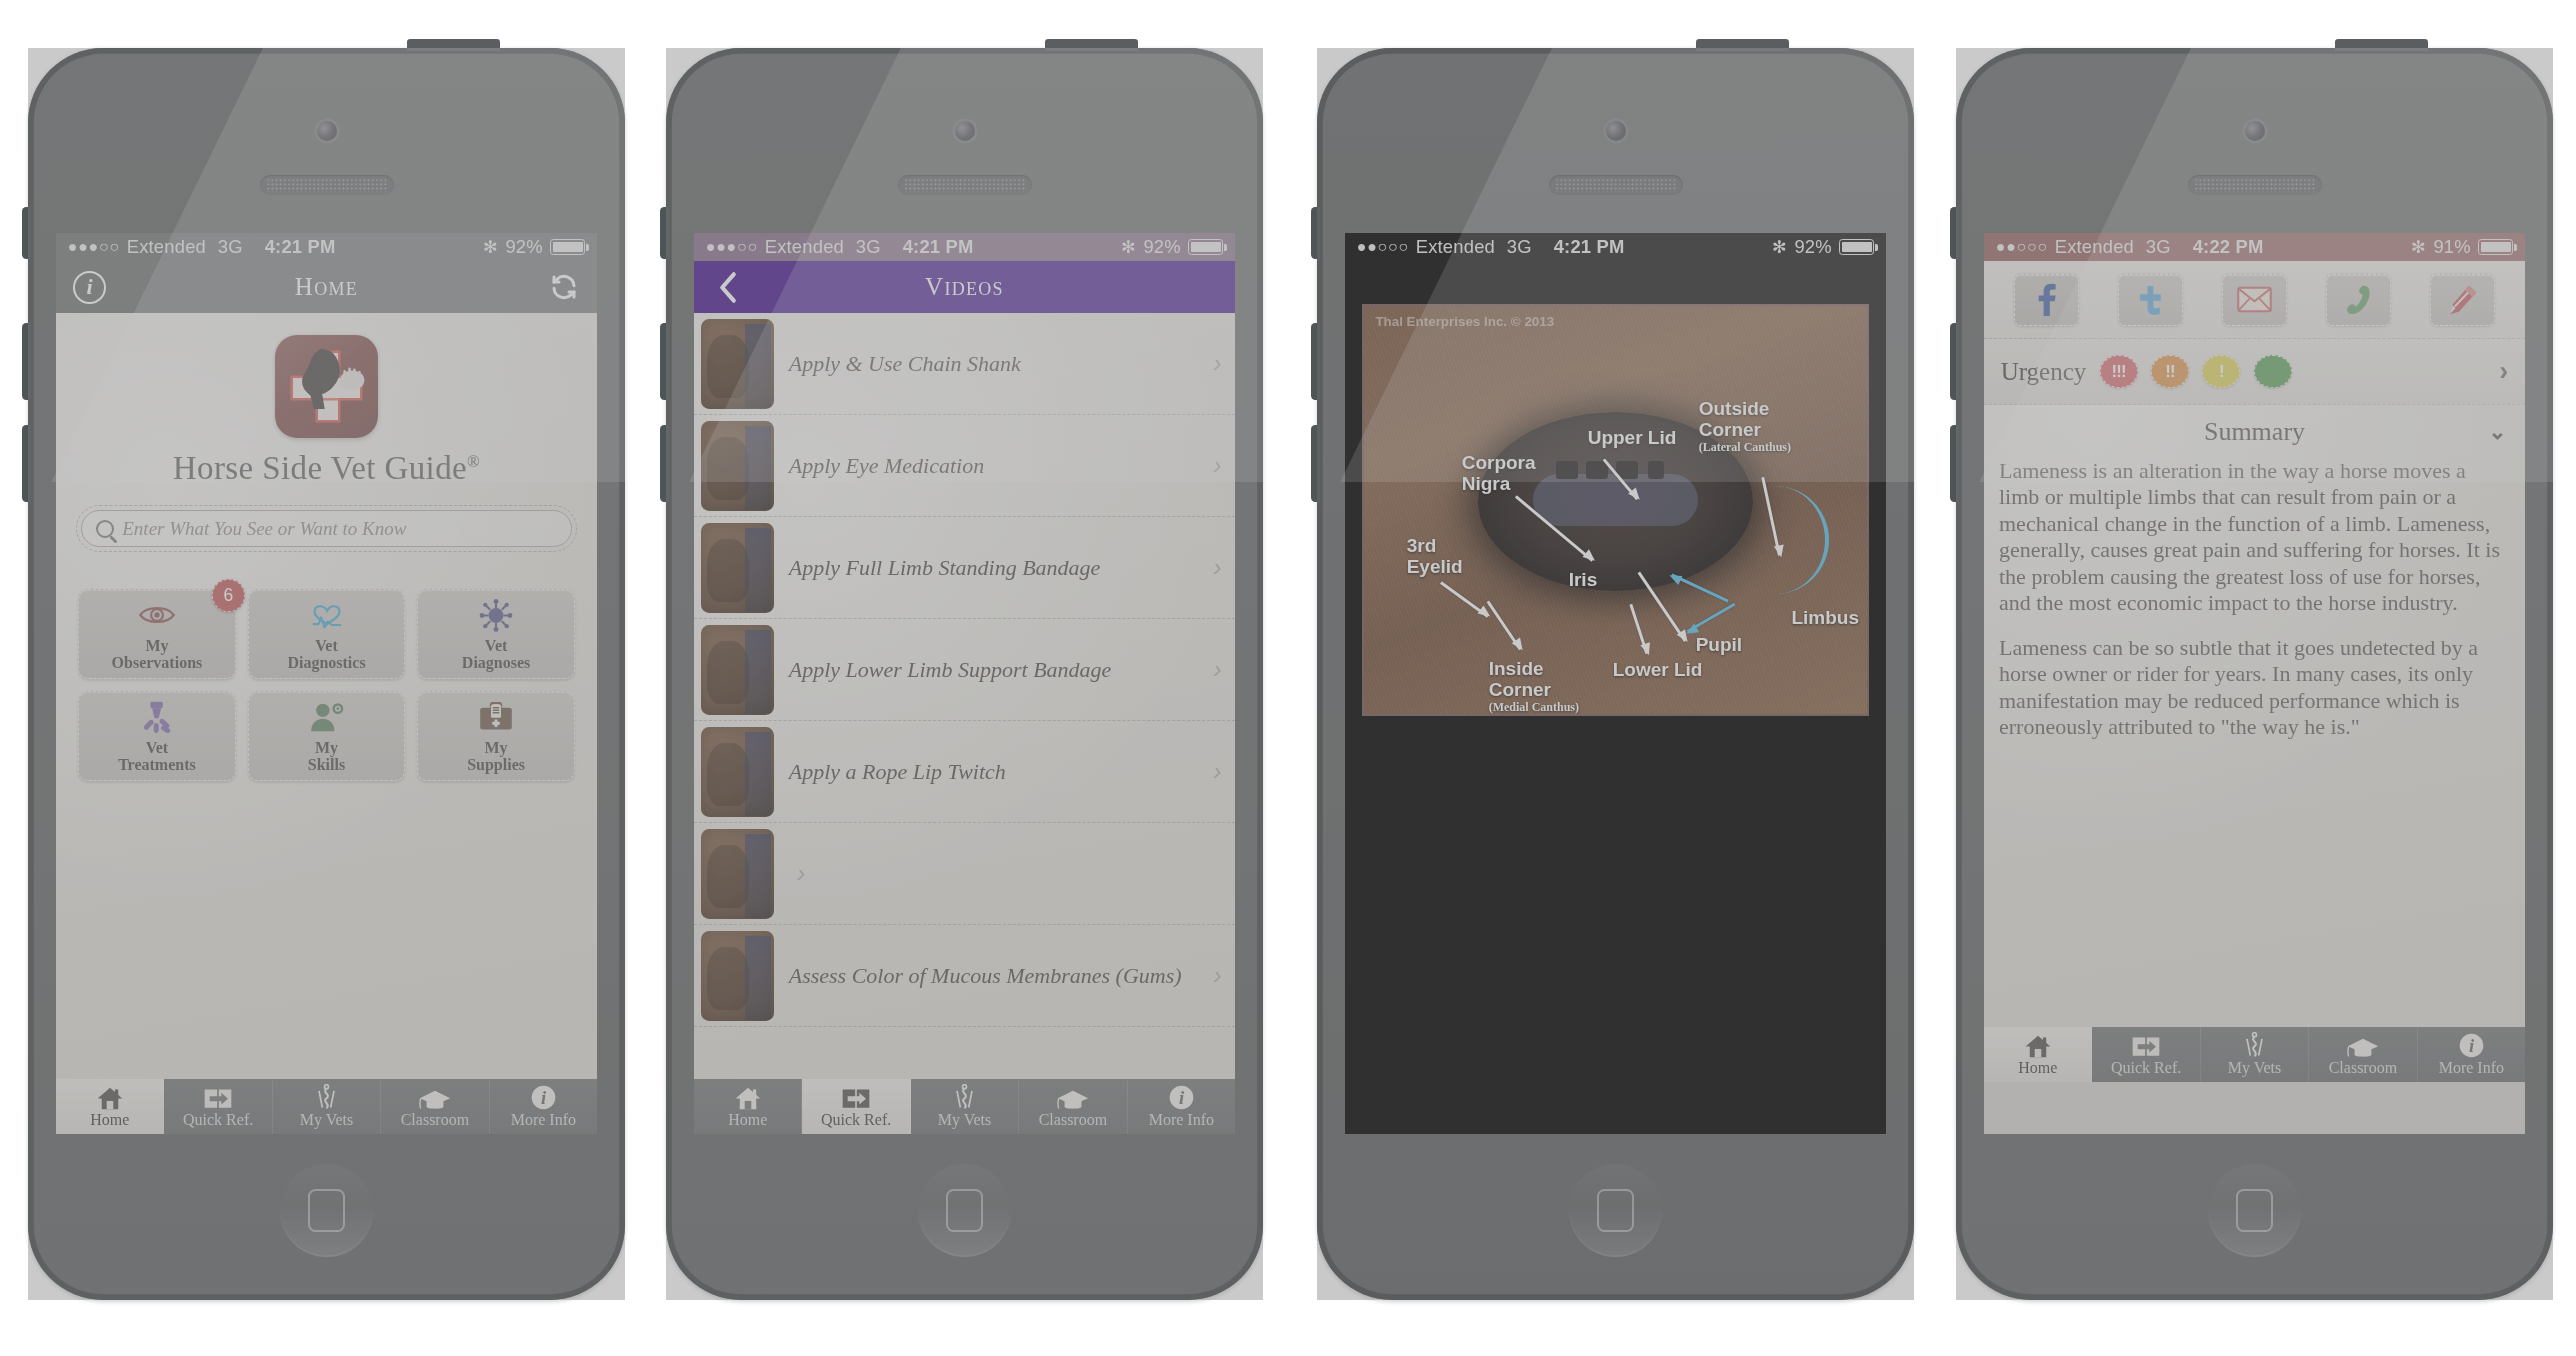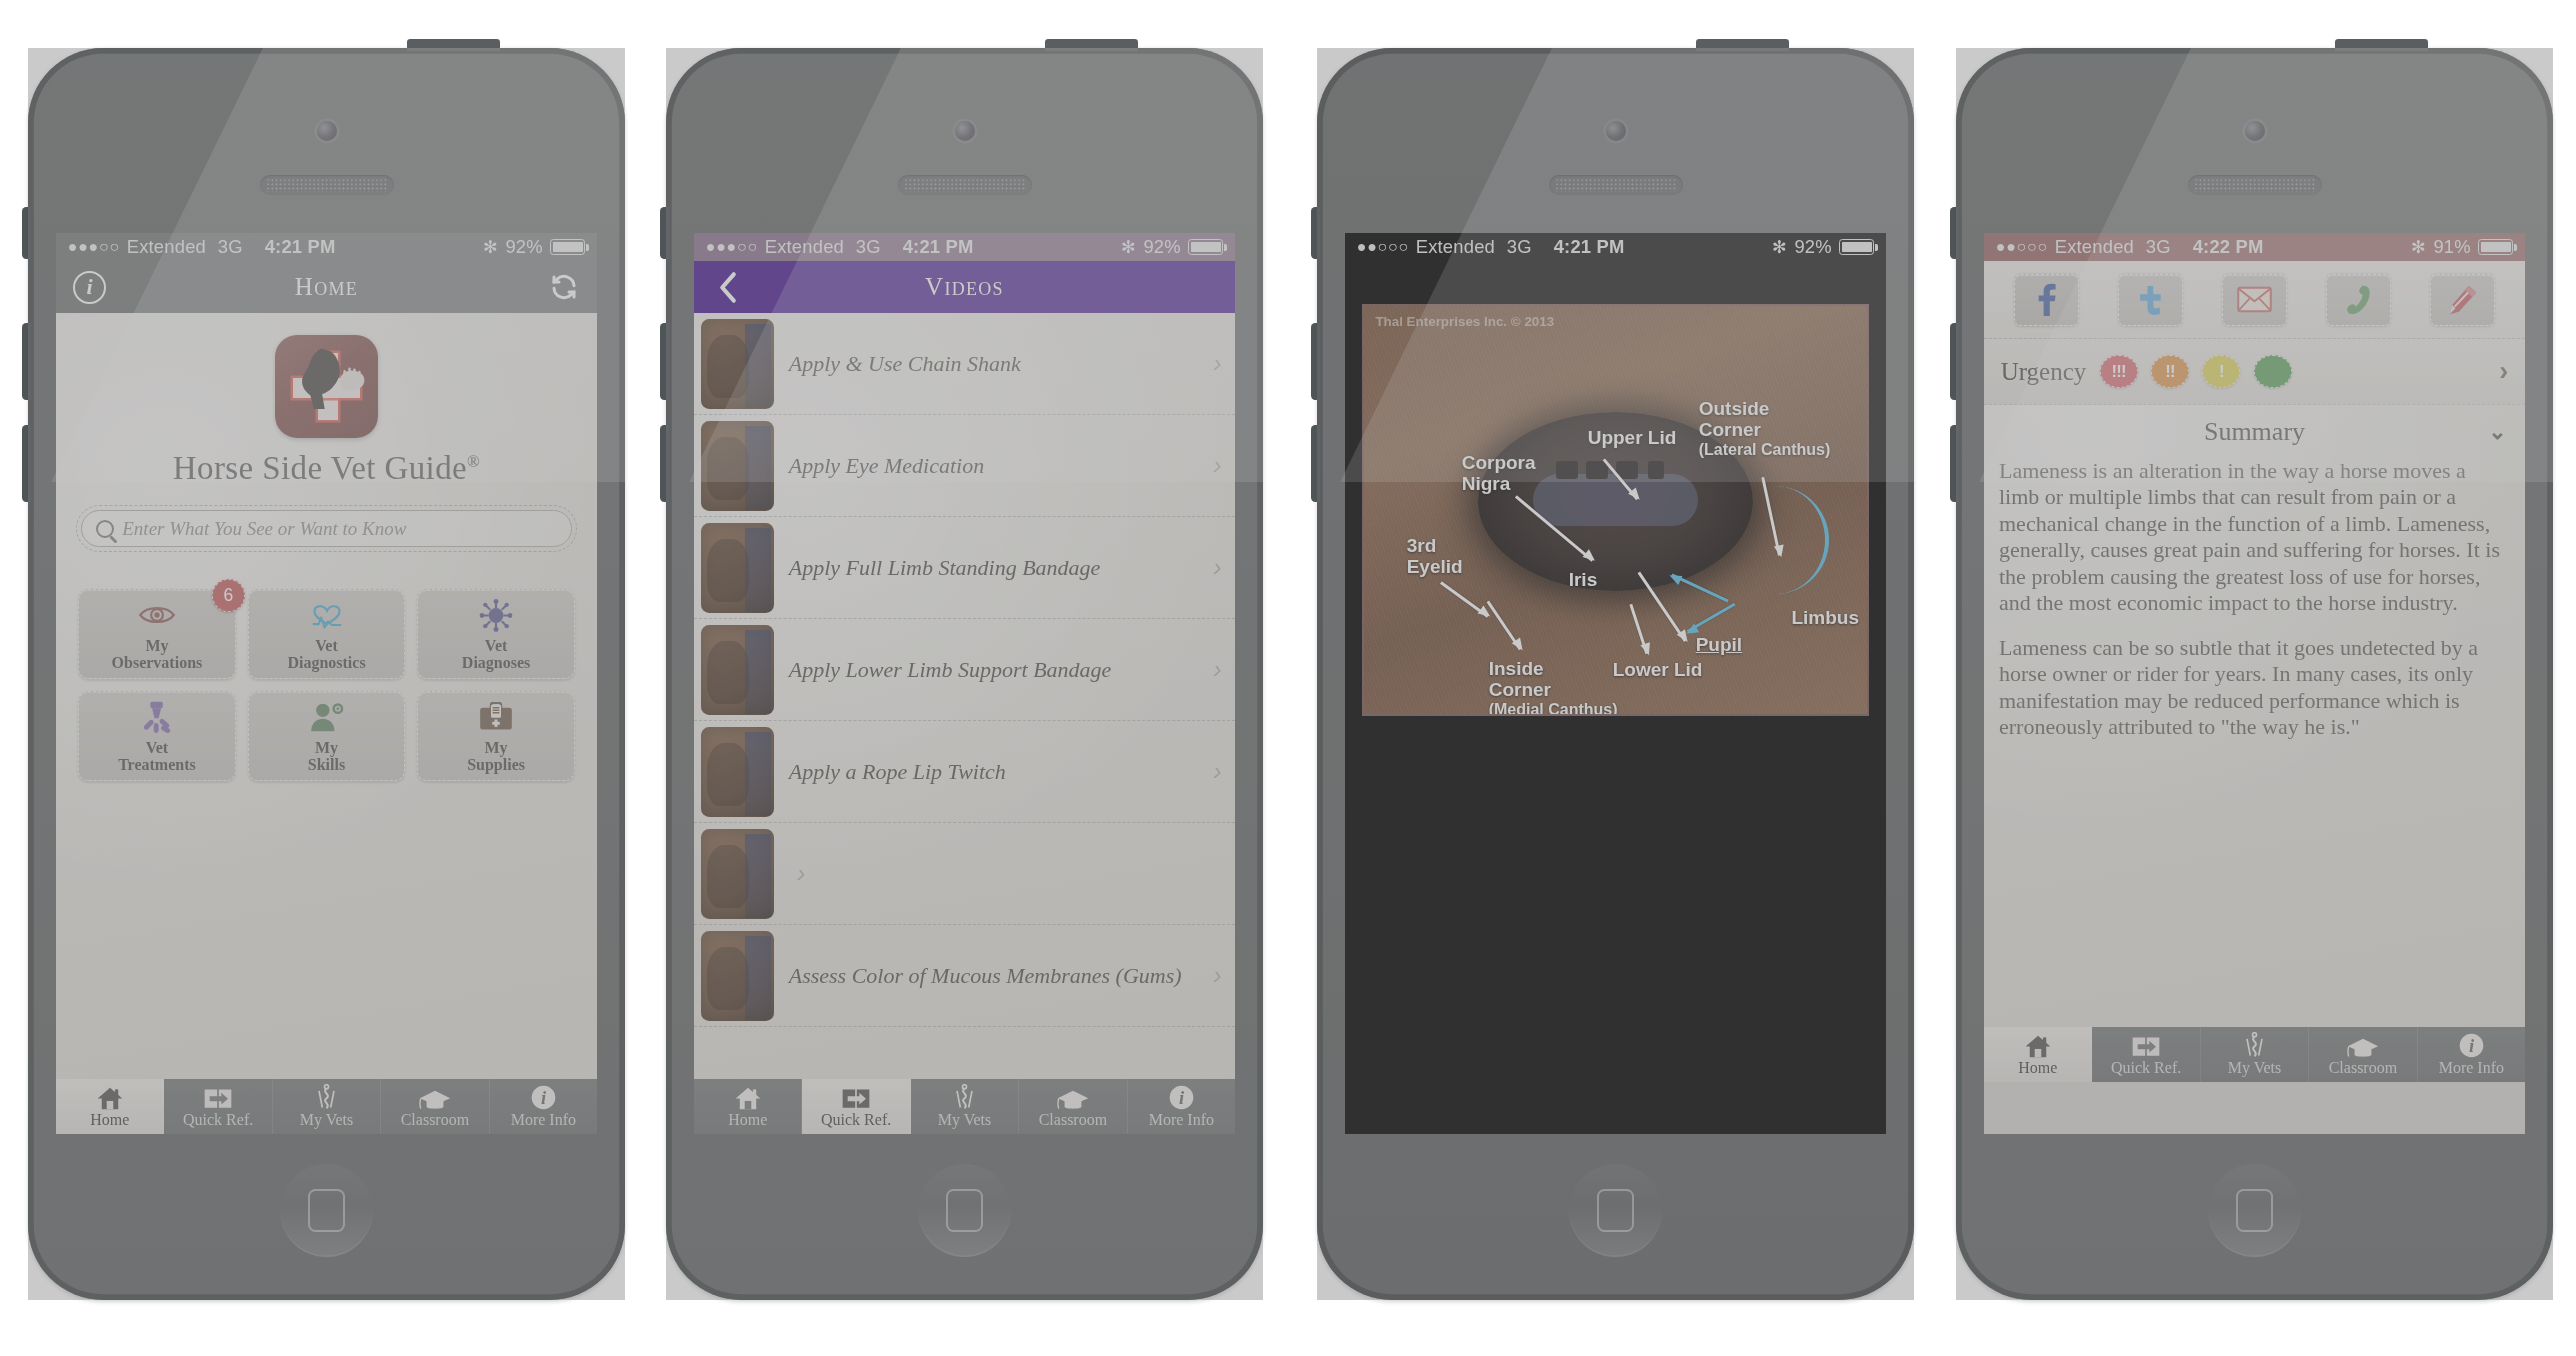--- a/index.html
+++ b/index.html
@@ -171,21 +171,21 @@
      background:radial-gradient(ellipse at 50% 45%, #3b2e2c 0%, #2b2220 48%, #1b1413 72%, #120d0c 100%);
      box-shadow:0 0 28px 10px rgba(0,0,0,.55); }
   .eye-iris { position:absolute; left:50%; top:48%; width:165px; height:52px; margin:-28px 0 0 -83px;
      border-radius:33px; background:#4d4c62; opacity:.9; }
   .corpora { position:absolute; left:50%; top:46%; margin:-33px 0 0 -60px; width:120px; height:18.4px; }
   .corpora i { position:absolute; top:0; width:22px; height:18.4px; background:#0b0909; border-radius:3.3px; }
   .limbus-arc { position:absolute; right:38px; top:44%; width:55px; height:108px;
      border-right:4.2px solid #5ec3ea; border-radius:0 58px 58px 0; }
   .eye-label { position:absolute; color:#fff; font-family:"Liberation Sans", sans-serif;
      font-weight:bold; font-size:19px; line-height:1.1; text-shadow:0 0.8px 2.5px rgba(0,0,0,.75); }
-  .eye-label small { font-size:16px; display:block; }
+  .eye-label small { font-size:12px; display:block;font-family:Liberation Serif, serif; }
   .eye-copy { position:absolute; left:11.7px; top:8.3px; color:rgba(220,210,200,.75);
      font-family:"Liberation Sans", sans-serif; font-size:13.4px; font-weight:bold; }
   .arrow { position:absolute; background:#fff; height:2.5px; transform-origin:left center;
      box-shadow:0 0 1.7px rgba(0,0,0,.5); }
   .arrow::after { content:""; position:absolute; right:-1.7px; top:-5px;
      border-left:12.5px solid #fff; border-top:5.8px solid transparent; border-bottom:5.8px solid transparent; }
   .arrow.cy { background:#5ec3ea; }
   .arrow.cy::after { border-left-color:#5ec3ea; }
 
   
@@ -630,21 +630,21 @@
           <div class="eye-label" style="left:205px; top:264px;">
             <span>Iris</span>
           </div>
 
           <div class="eye-label" style="right:8.3px; top:302px;">
             <span>Limbus</span>
           </div>
           <div class="arrow cy" style="right:77px; top:294px; width:62px; transform:rotate(205deg);"></div>
           <div class="arrow cy" style="right:77px; top:297px; width:55px; transform:rotate(150deg);"></div>
 
-          <div class="eye-label" style="left:332px; top:329px;text-decoration:underline;">
+          <div class="eye-label" style="left:332px; top:329px;">
             <span>Pupil</span>
           </div>
           <div class="arrow" style="left:275px; top:265px; width:83px; transform:rotate(56deg);"></div>
 
           <div class="eye-label" style="left:249px; top:354px;">
             <span>Lower Lid</span>
           </div>
           <div class="arrow" style="left:267px; top:297px; width:52px; transform:rotate(72deg);"></div>
 
           <div class="eye-label" style="left:125px; top:345px;margin-top:8px;">

